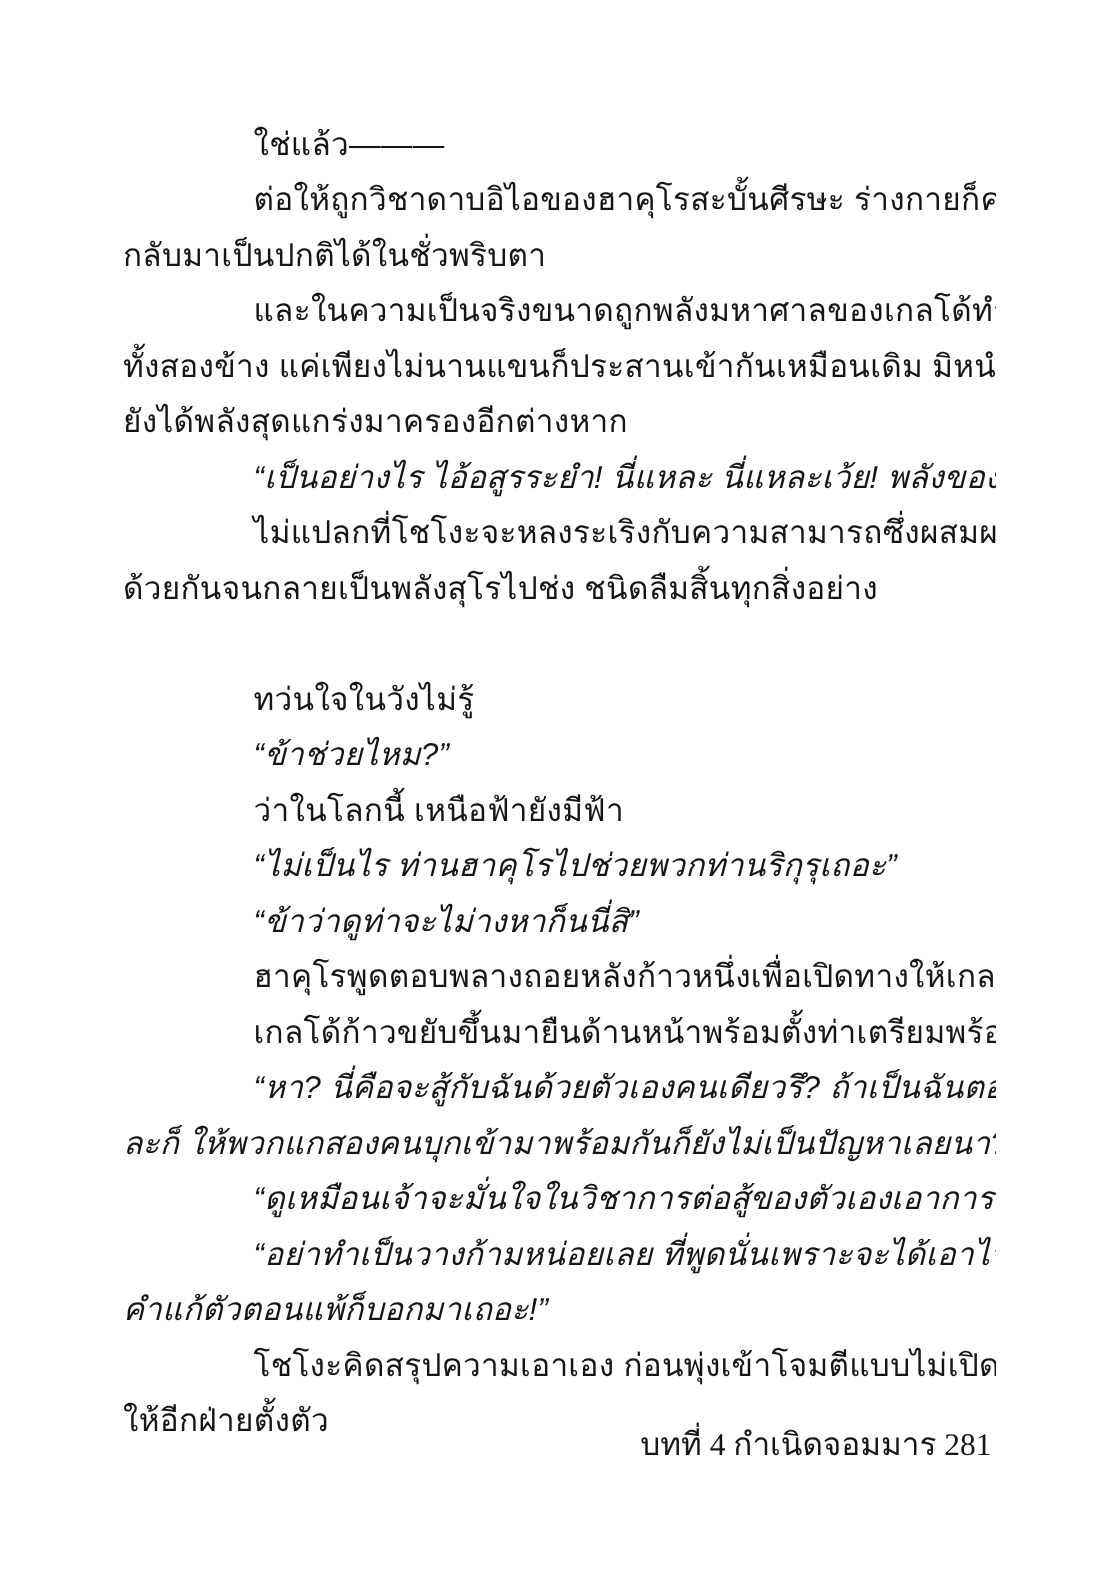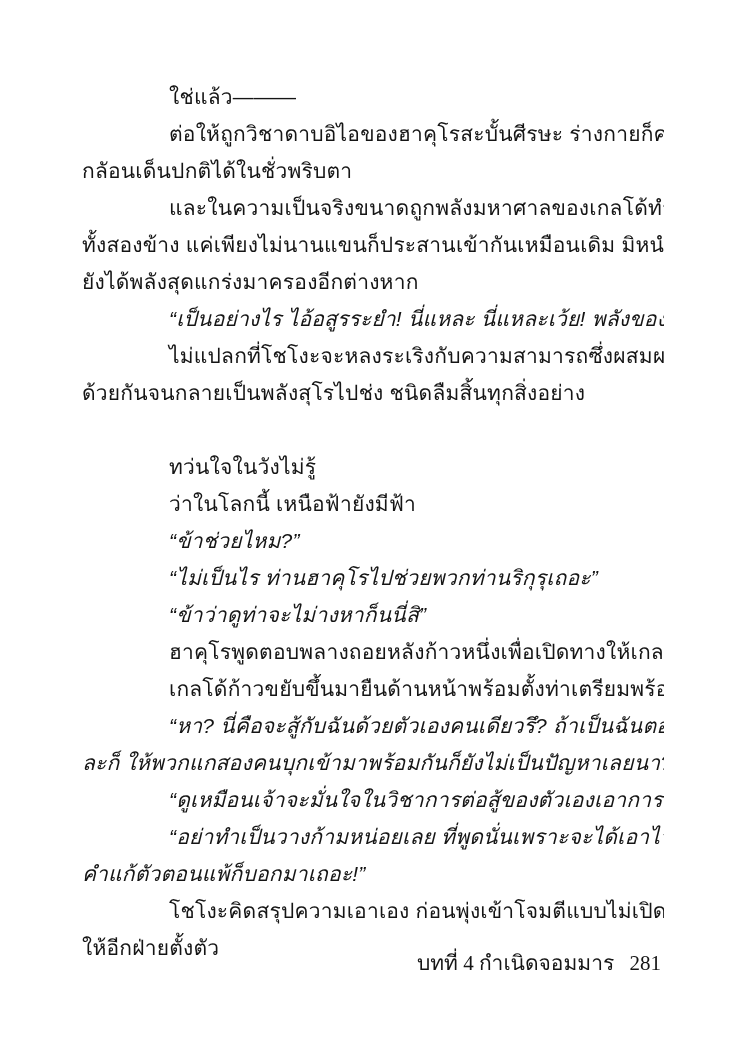--- a/index.html
+++ b/index.html
@@ -38,42 +38,42 @@
   .footer {
     position: absolute;
     top: 949px;
     right: 77px;
     font-family: "Liberation Serif", serif;
     font-size: 21px;
     line-height: 28px;
     color: #151515;
     white-space: nowrap;
   }
-  .footer .page-num { margin-left: 10px; }
+  .footer .page-num { }
 </style>
 </head>
 <body>
 
 <div class="page">
 
   <div class="body-text">
 
   <p class="line indent">ใช่แล้ว———</p>
       <p class="line indent">ต่อให้ถูกวิชาดาบอิไอของฮาคุโรสะบั้นศีรษะ ร่างกายก็คงฟื้นตัว</p>
-      <p class="line">กลัอนเด็นปกติได้ในชั่วพริบตา</p>
+      <p class="line">กลับมาเป็นปกติได้ในชั่วพริบตา</p>
       <p class="line indent">และในความเป็นจริงขนาดถูกพลังมหาศาลของเกลโด้ทำลายแขน</p>
       <p class="line">ทั้งสองข้าง แค่เพียงไม่นานแขนก็ประสานเข้ากันเหมือนเดิม มิหนำซ้ำ</p>
       <p class="line">ยังได้พลังสุดแกร่งมาครองอีกต่างหาก</p>
       <p class="line indent italic">“เป็นอย่างไร ไอ้อสูรระยำ! นี่แหละ นี่แหละเว้ย! พลังของฉัน</p>
       <p class="line indent">ไม่แปลกที่โชโงะจะหลงระเริงกับความสามารถซึ่งผสมผสานเข้า</p>
       <p class="line">ด้วยกันจนกลายเป็นพลังสุโรไปช่ง ชนิดลืมสิ้นทุกสิ่งอย่าง</p>
       <p class="line blank"></p>
       <p class="line indent">ทว่นใจในวังไม่รู้</p>
+      <p class="line indent italic">“ข้าช่วยไหม?”</p>
       <p class="line indent">ว่าในโลกนี้ เหนือฟ้ายังมีฟ้า</p>
-      <p class="line indent italic">“ข้าช่วยไหม?”</p>
       <p class="line indent italic">“ไม่เป็นไร ท่านฮาคุโรไปช่วยพวกท่านริกุรุเถอะ”</p>
       <p class="line indent italic">“ข้าว่าดูท่าจะไม่างหาก็นนี่สิ”</p>
       <p class="line indent">ฮาคุโรพูดตอบพลางถอยหลังก้าวหนึ่งเพื่อเปิดทางให้เกลโด้</p>
       <p class="line indent">เกลโด้ก้าวขยับขึ้นมายืนด้านหน้าพร้อมตั้งท่าเตรียมพร้อม</p>
       <p class="line indent italic">“หา? นี่คือจะสู้กับฉันด้วยตัวเองคนเดียวรึ? ถ้าเป็นฉันตอนนี้</p>
       <p class="line italic">ละก็ ให้พวกแกสองคนบุกเข้ามาพร้อมกันก็ยังไม่เป็นปัญหาเลยนา?”</p>
       <p class="line indent italic">“ดูเหมือนเจ้าจะมั่นใจในวิชาการต่อสู้ของตัวเองเอาการ ก็ดี</p>
       <p class="line indent italic">“อย่าทำเป็นวางก้ามหน่อยเลย ที่พูดนั่นเพราะจะได้เอาไว้ใช้เป็น</p>
       <p class="line italic">คำแก้ตัวตอนแพ้ก็บอกมาเถอะ!”</p>
       <p class="line indent">โชโงะคิดสรุปความเอาเอง ก่อนพุ่งเข้าโจมตีแบบไม่เปิดโอกาส</p>

